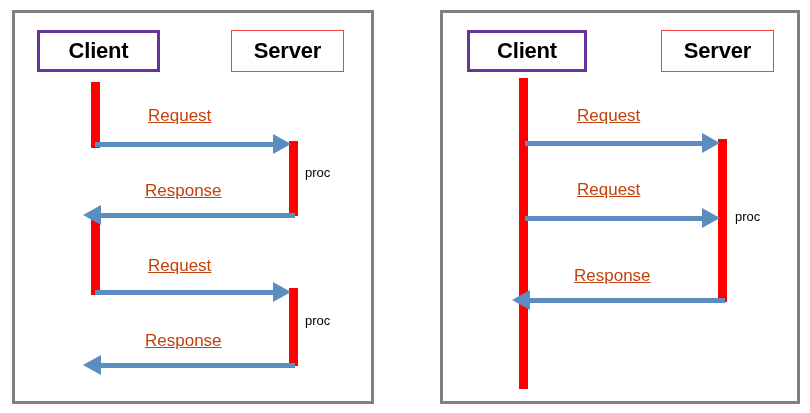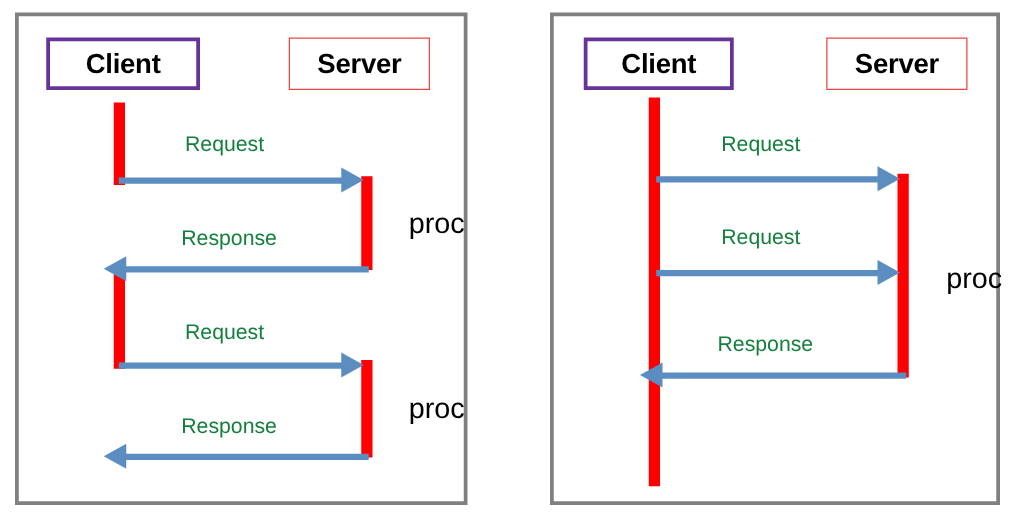--- a/index.html
+++ b/index.html
@@ -66,29 +66,29 @@
   }
   .arrow-left {
     border-top: 10px solid transparent;
     border-bottom: 10px solid transparent;
     border-right: 18px solid #5B8DC0;
   }
 
   .msg-label {
     position: absolute;
     font-size: 17px;
-    color: #15803d;
+    color: #c2410c;
     white-space: nowrap;
+    text-decoration: underline;
   }
   .proc-label {
     position: absolute;
-    font-size: 23px;
+    font-size: 13px;
     color: #000000;
     white-space: nowrap;
-    margin-left: 22px;
   }
 </style>
 </head>
 <body>
 
 <div id="stage">
 
   <div class="panel" id="panel-left">
 
     <div class="actor-box actor-client" style="left:22px; top:17px; width:123px; height:42px;">

